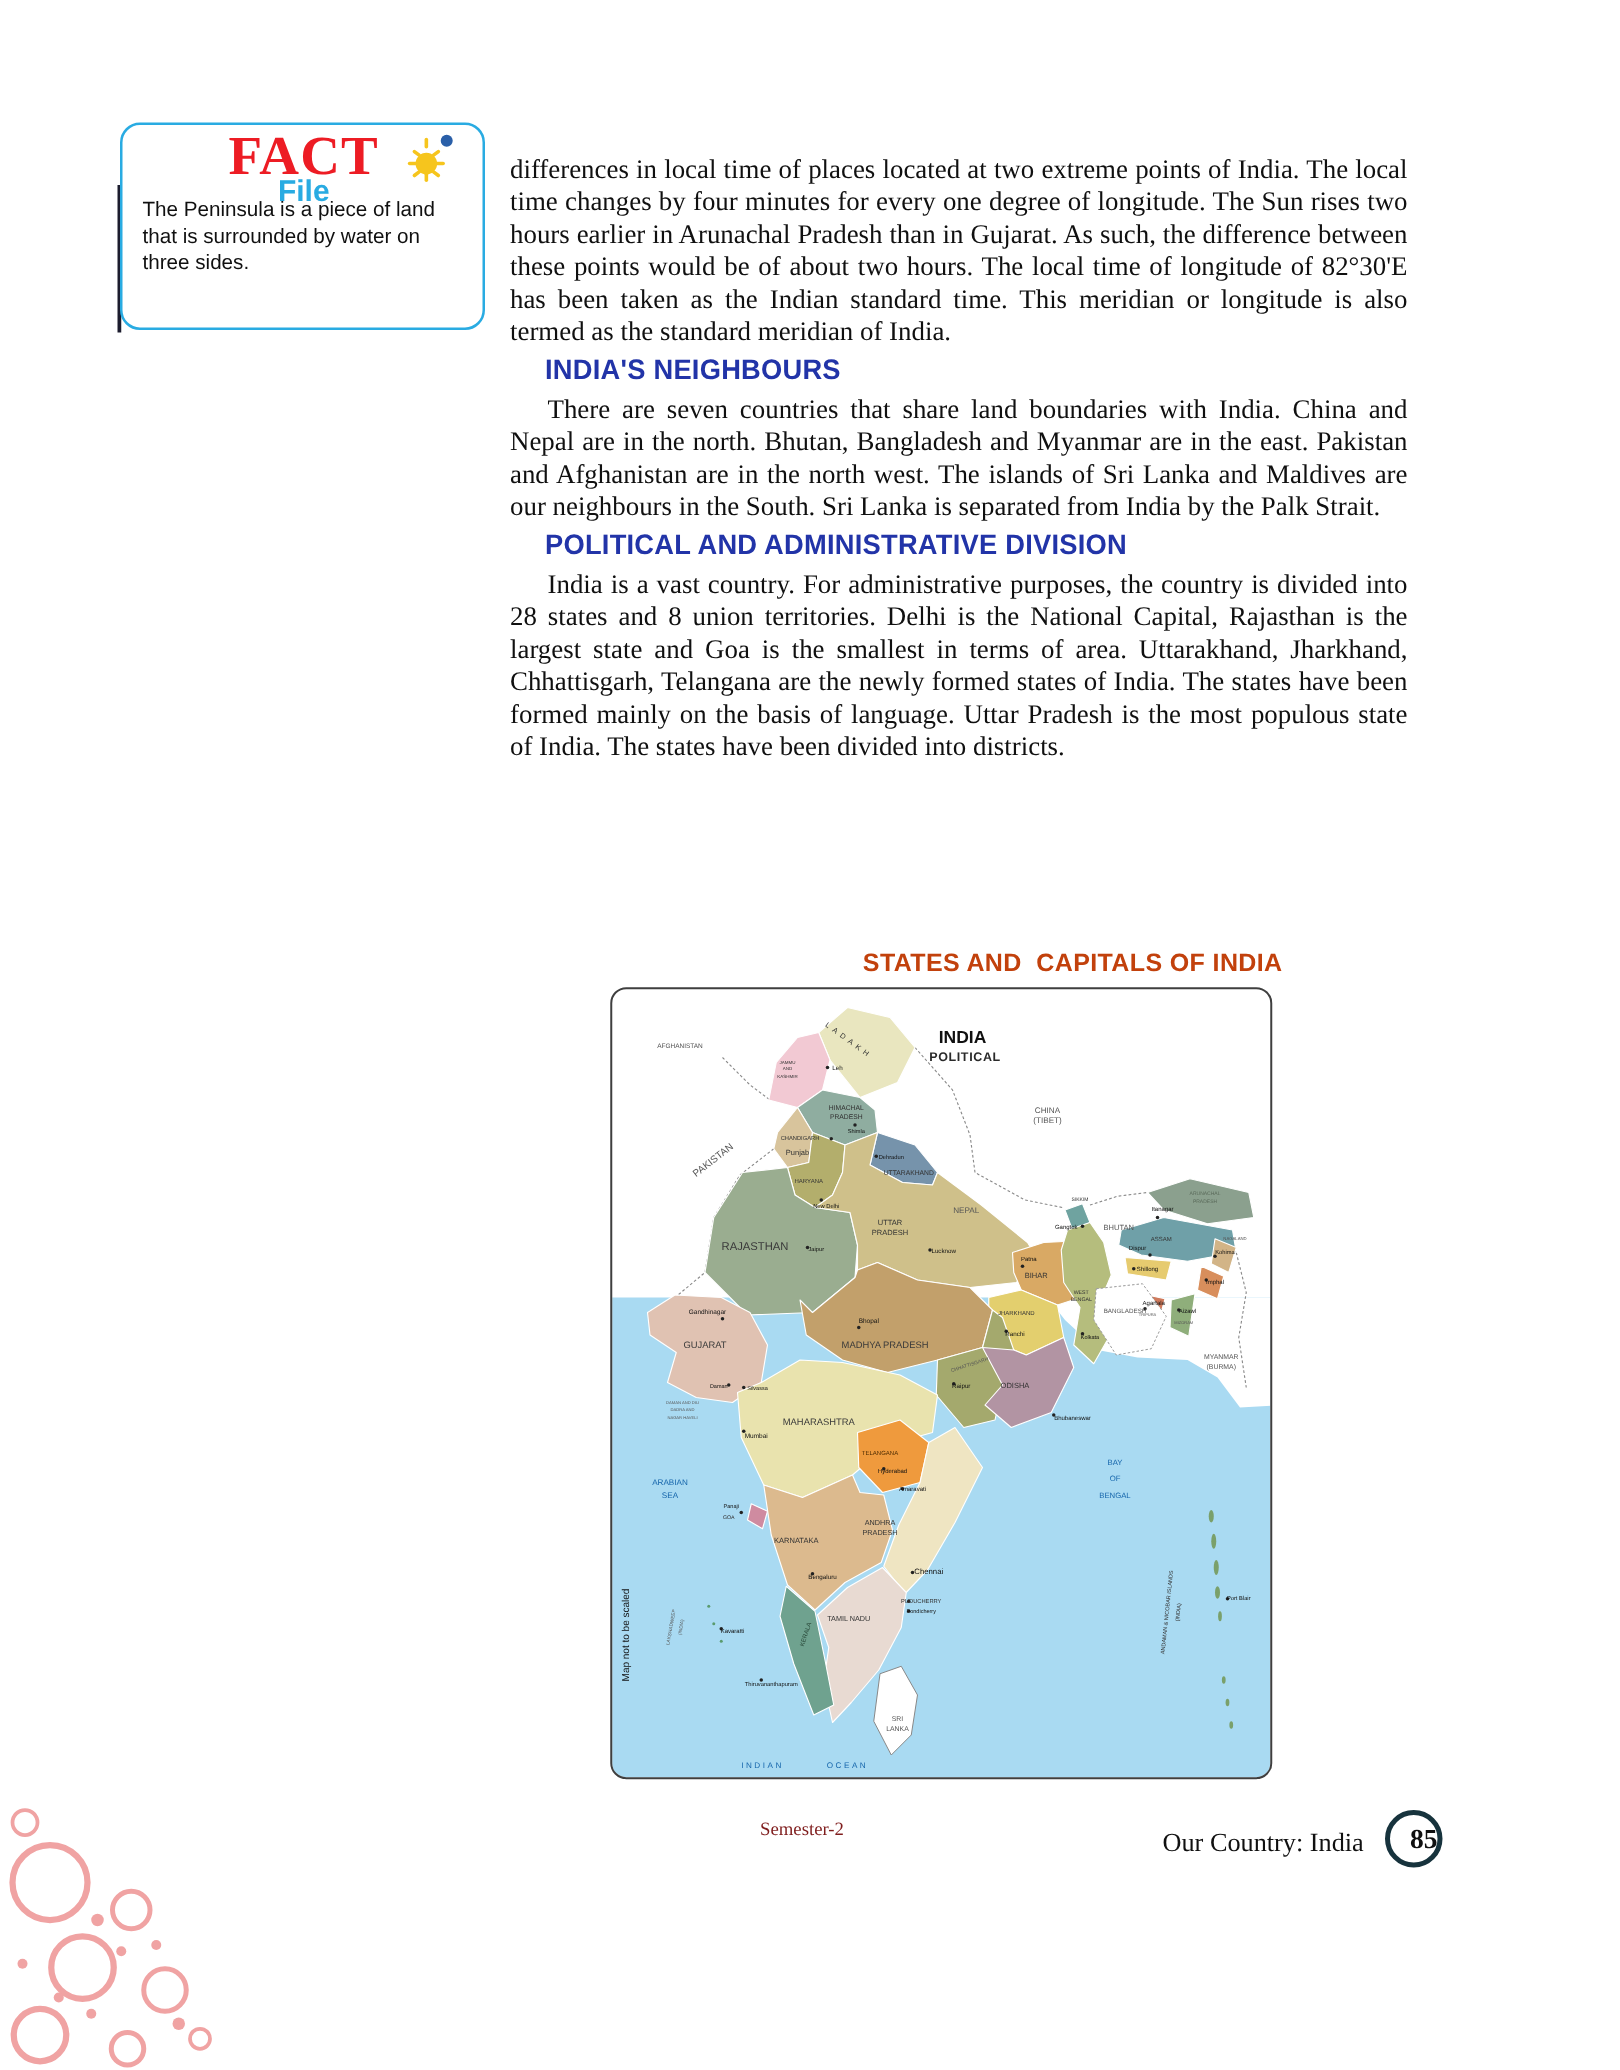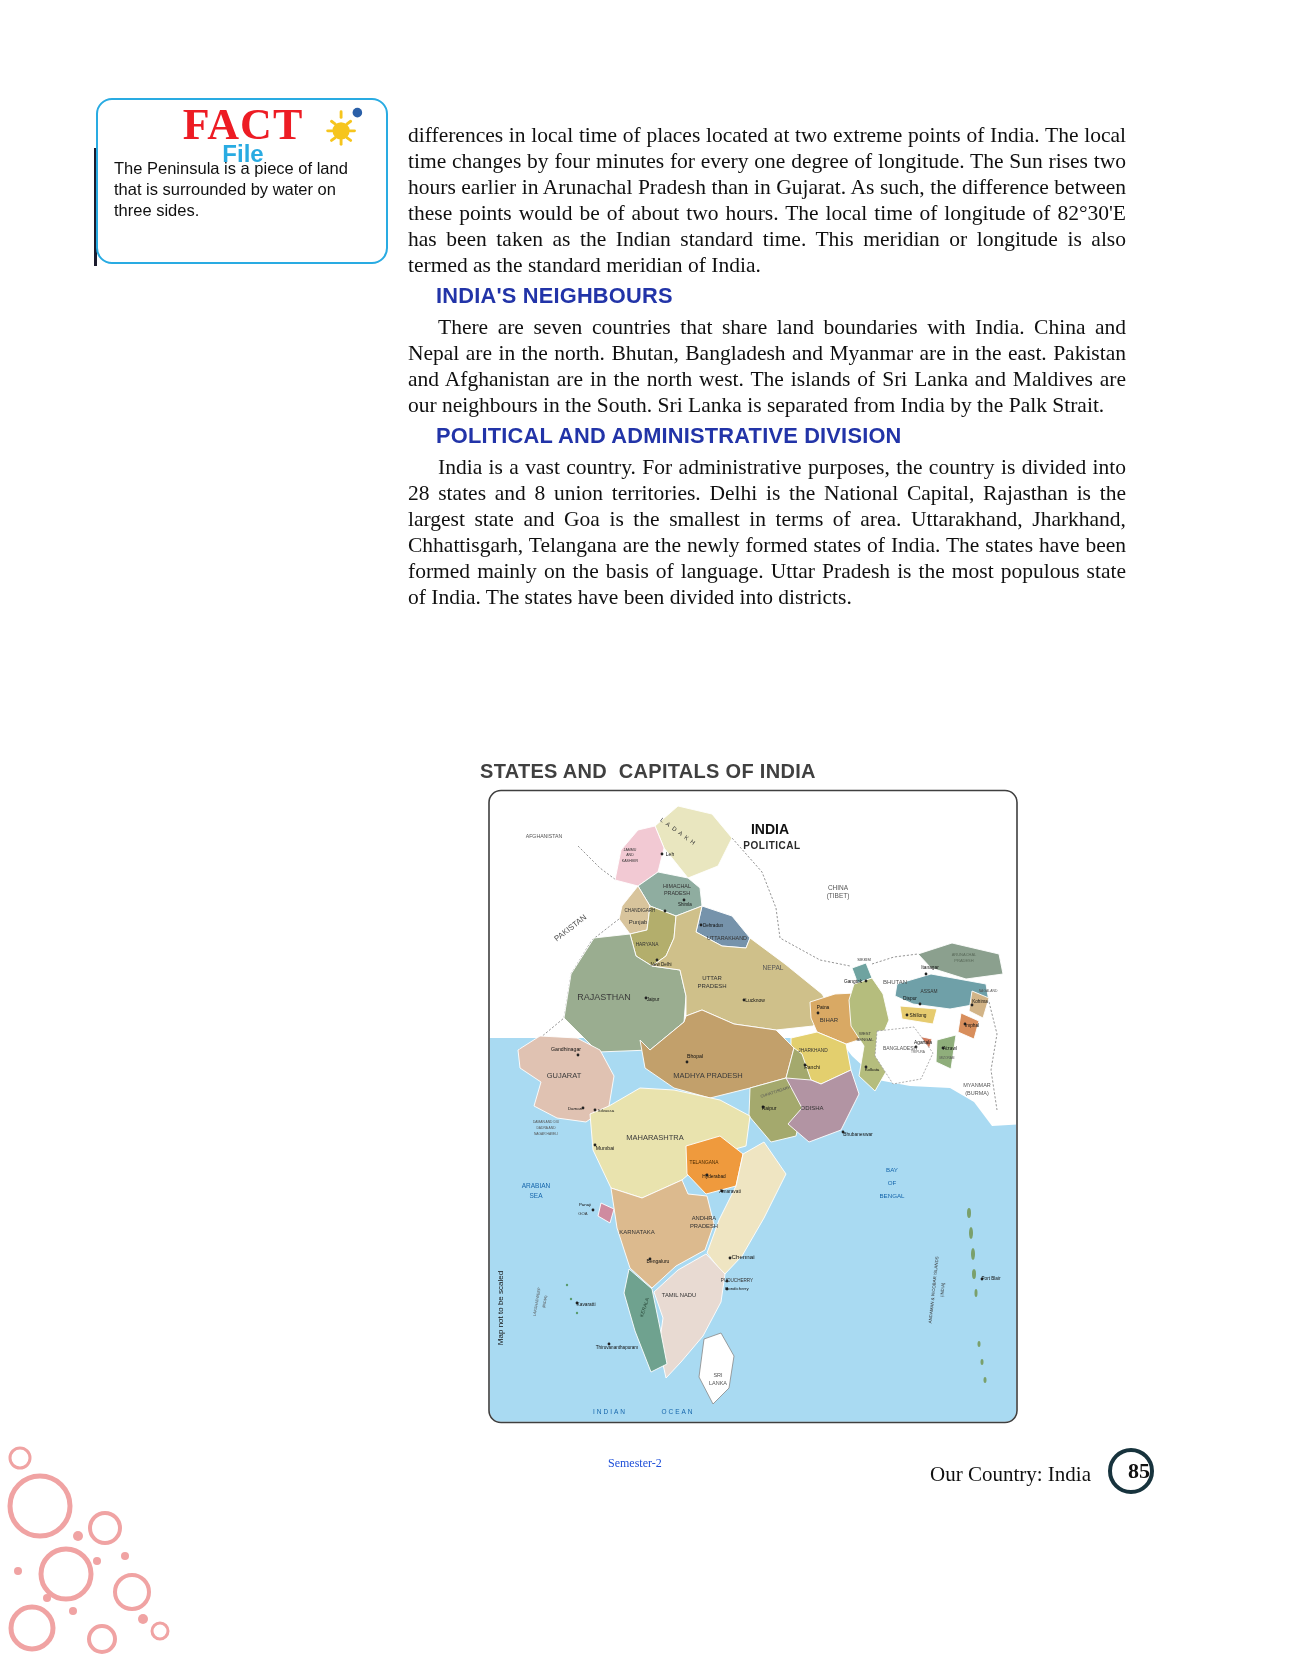--- a/index.html
+++ b/index.html
@@ -22,32 +22,32 @@
 
   
   .main-col{position:absolute;left:408px;top:104px;width:718px;margin-top:18px;}
   .body-par{margin:0;font-size:21.5px;line-height:26px;text-align:justify;color:#101010;}
   .indent{text-indent:30px;}
   .blue-head{margin:5px 0 5px 28px;font-family:"Liberation Sans",sans-serif;font-weight:800;
              font-size:22.5px;color:var(--heading-blue,#2234a8);letter-spacing:0.2px;
              transform:scaleX(0.97);transform-origin:left;}
 
   
-  .map-heading{position:absolute;left:480px;top:760px;width:546px;text-align:left;
+  .map-heading{position:absolute;left:480px;top:760px;width:546px;text-align:right;
                font-family:"Liberation Sans",sans-serif;font-weight:800;font-size:20px;
-               letter-spacing:0.3px;color:#404040;white-space:pre-wrap;}
+               letter-spacing:0.3px;color:#c2410c;white-space:pre-wrap;}
   .india-map{position:absolute;left:480px;top:788px;width:546px;height:637px;}
   .intl{fill:none;stroke:#8a8a8a;stroke-width:0.9;stroke-dasharray:2.2 1.8;}
   .state{stroke:#ffffff;stroke-width:0.9;stroke-linejoin:round;}
   .map-caption{position:absolute;left:480px;top:1432px;width:546px;text-align:center;
                font-family:"Liberation Sans",sans-serif;font-size:18px;
                color:var(--caption-magenta,#ec008c);}
 
   
-  .semester{position:absolute;left:608px;top:1456px;font-size:12px;color:#1d4ed8;}
+  .semester{position:absolute;left:608px;top:1456px;font-size:15px;color:#7f1d1d;}
   .book-title{position:absolute;left:930px;top:1462px;font-size:21px;color:#101010;}
   .page-badge{position:absolute;left:1108px;top:1448px;width:46px;height:46px;border-radius:50%;
               border:4px solid var(--page-badge-ring,#17333d);box-sizing:border-box;background:#fff;
               display:flex;align-items:center;justify-content:flex-end;
               font-weight:bold;font-size:22px;color:#101010;}
 
   .bubbles{position:absolute;left:0;top:1436px;width:230px;height:220px;}
 </style>
 </head>
 <body>

